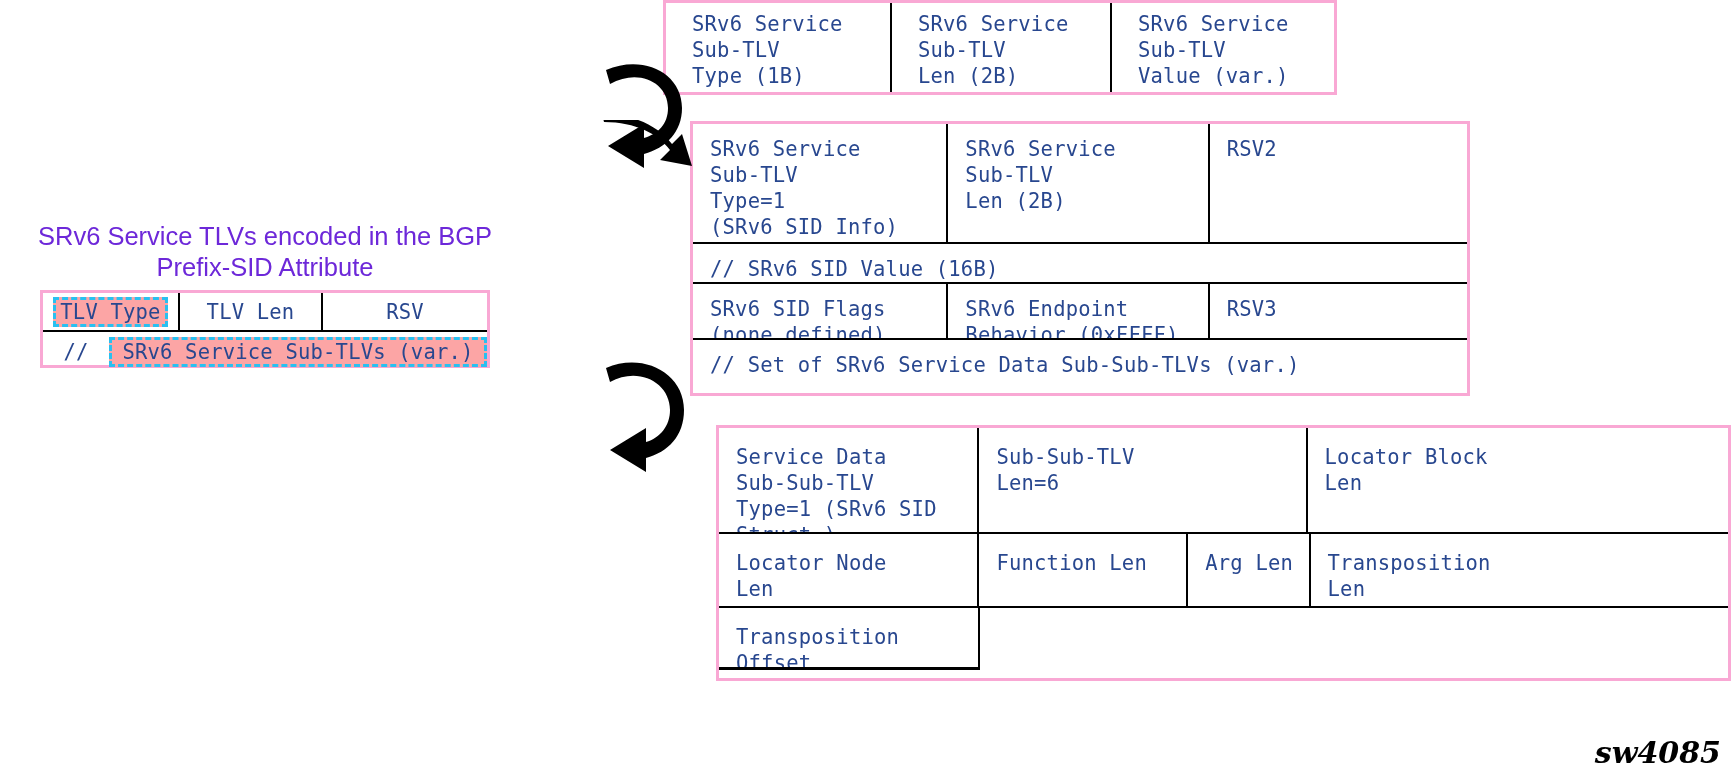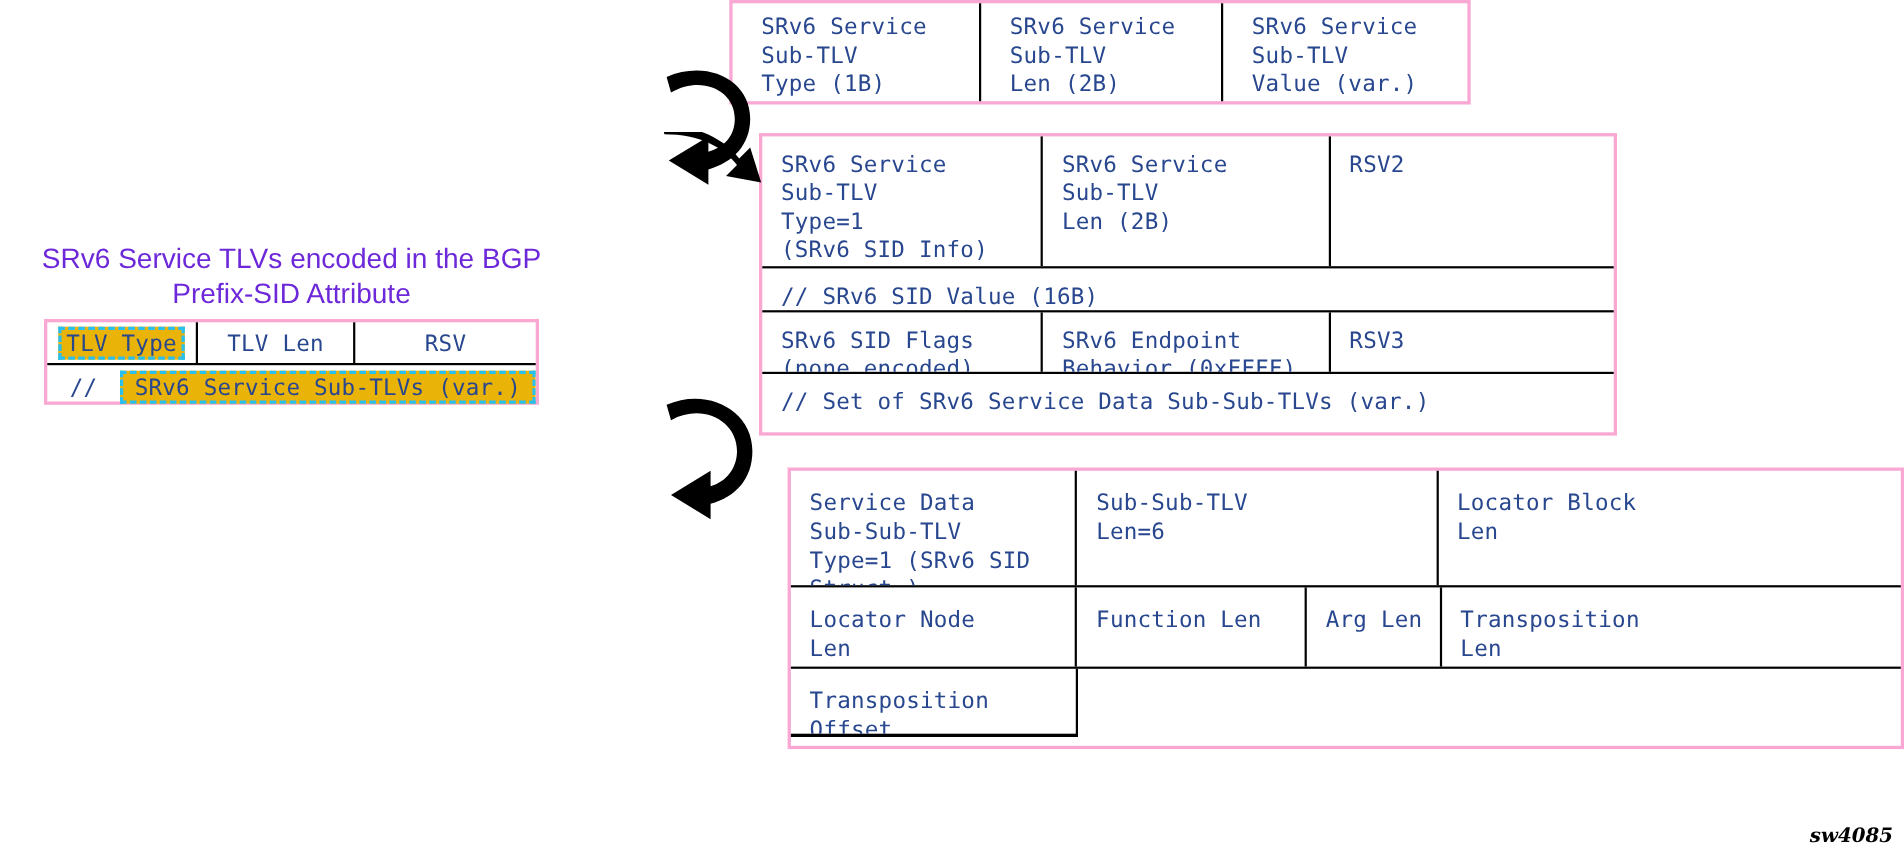--- a/index.html
+++ b/index.html
@@ -82,21 +82,21 @@
     display: flex;
     align-items: center;
     justify-content: center;
     font-size: 20.5px;
     line-height: 22px;
     white-space: nowrap;
   }
 
   .hl {
     border: 3px dashed #29C0F0;
-    background: #eab308;
+    background: #fca5a5;
     box-sizing: border-box;
     display: inline-flex;
     align-items: center;
     justify-content: center;
     padding: 1px 4px;
   }
 
   
   #tbl-top {
     left: 663px;
@@ -160,21 +160,21 @@
   }
 
   
   #watermark {
     position: absolute;
     right: 10px;
     bottom: 12px;
     font-family: "DejaVu Serif", "Liberation Serif", serif;
     font-style: italic;
     font-weight: bold;
-    font-size: 18px;
+    font-size: 30px;
     color: #000000;
   }
 </style>
 </head>
 <body>
 
 <div class="stage">
 
   <div id="left-title">SRv6 Service TLVs encoded in the BGP
 Prefix-SID Attribute</div>
@@ -218,21 +218,21 @@
       <div class="cell m2">SRv6 Service
 Sub-TLV
 Len (2B)</div>
       <div class="cell m3">RSV2</div>
     </div>
     <div class="row r2">
       <div class="cell full">// SRv6 SID Value (16B)</div>
     </div>
     <div class="row r3">
       <div class="cell m1">SRv6 SID Flags
-(none encoded)</div>
+(none defined)</div>
       <div class="cell m2">SRv6 Endpoint
 Behavior (0xFFFF)</div>
       <div class="cell m3">RSV3</div>
     </div>
     <div class="row r4">
       <div class="cell full">// Set of SRv6 Service Data Sub-Sub-TLVs (var.)</div>
     </div>
   </div>
 
   <div class="pkt" id="tbl-bot">

